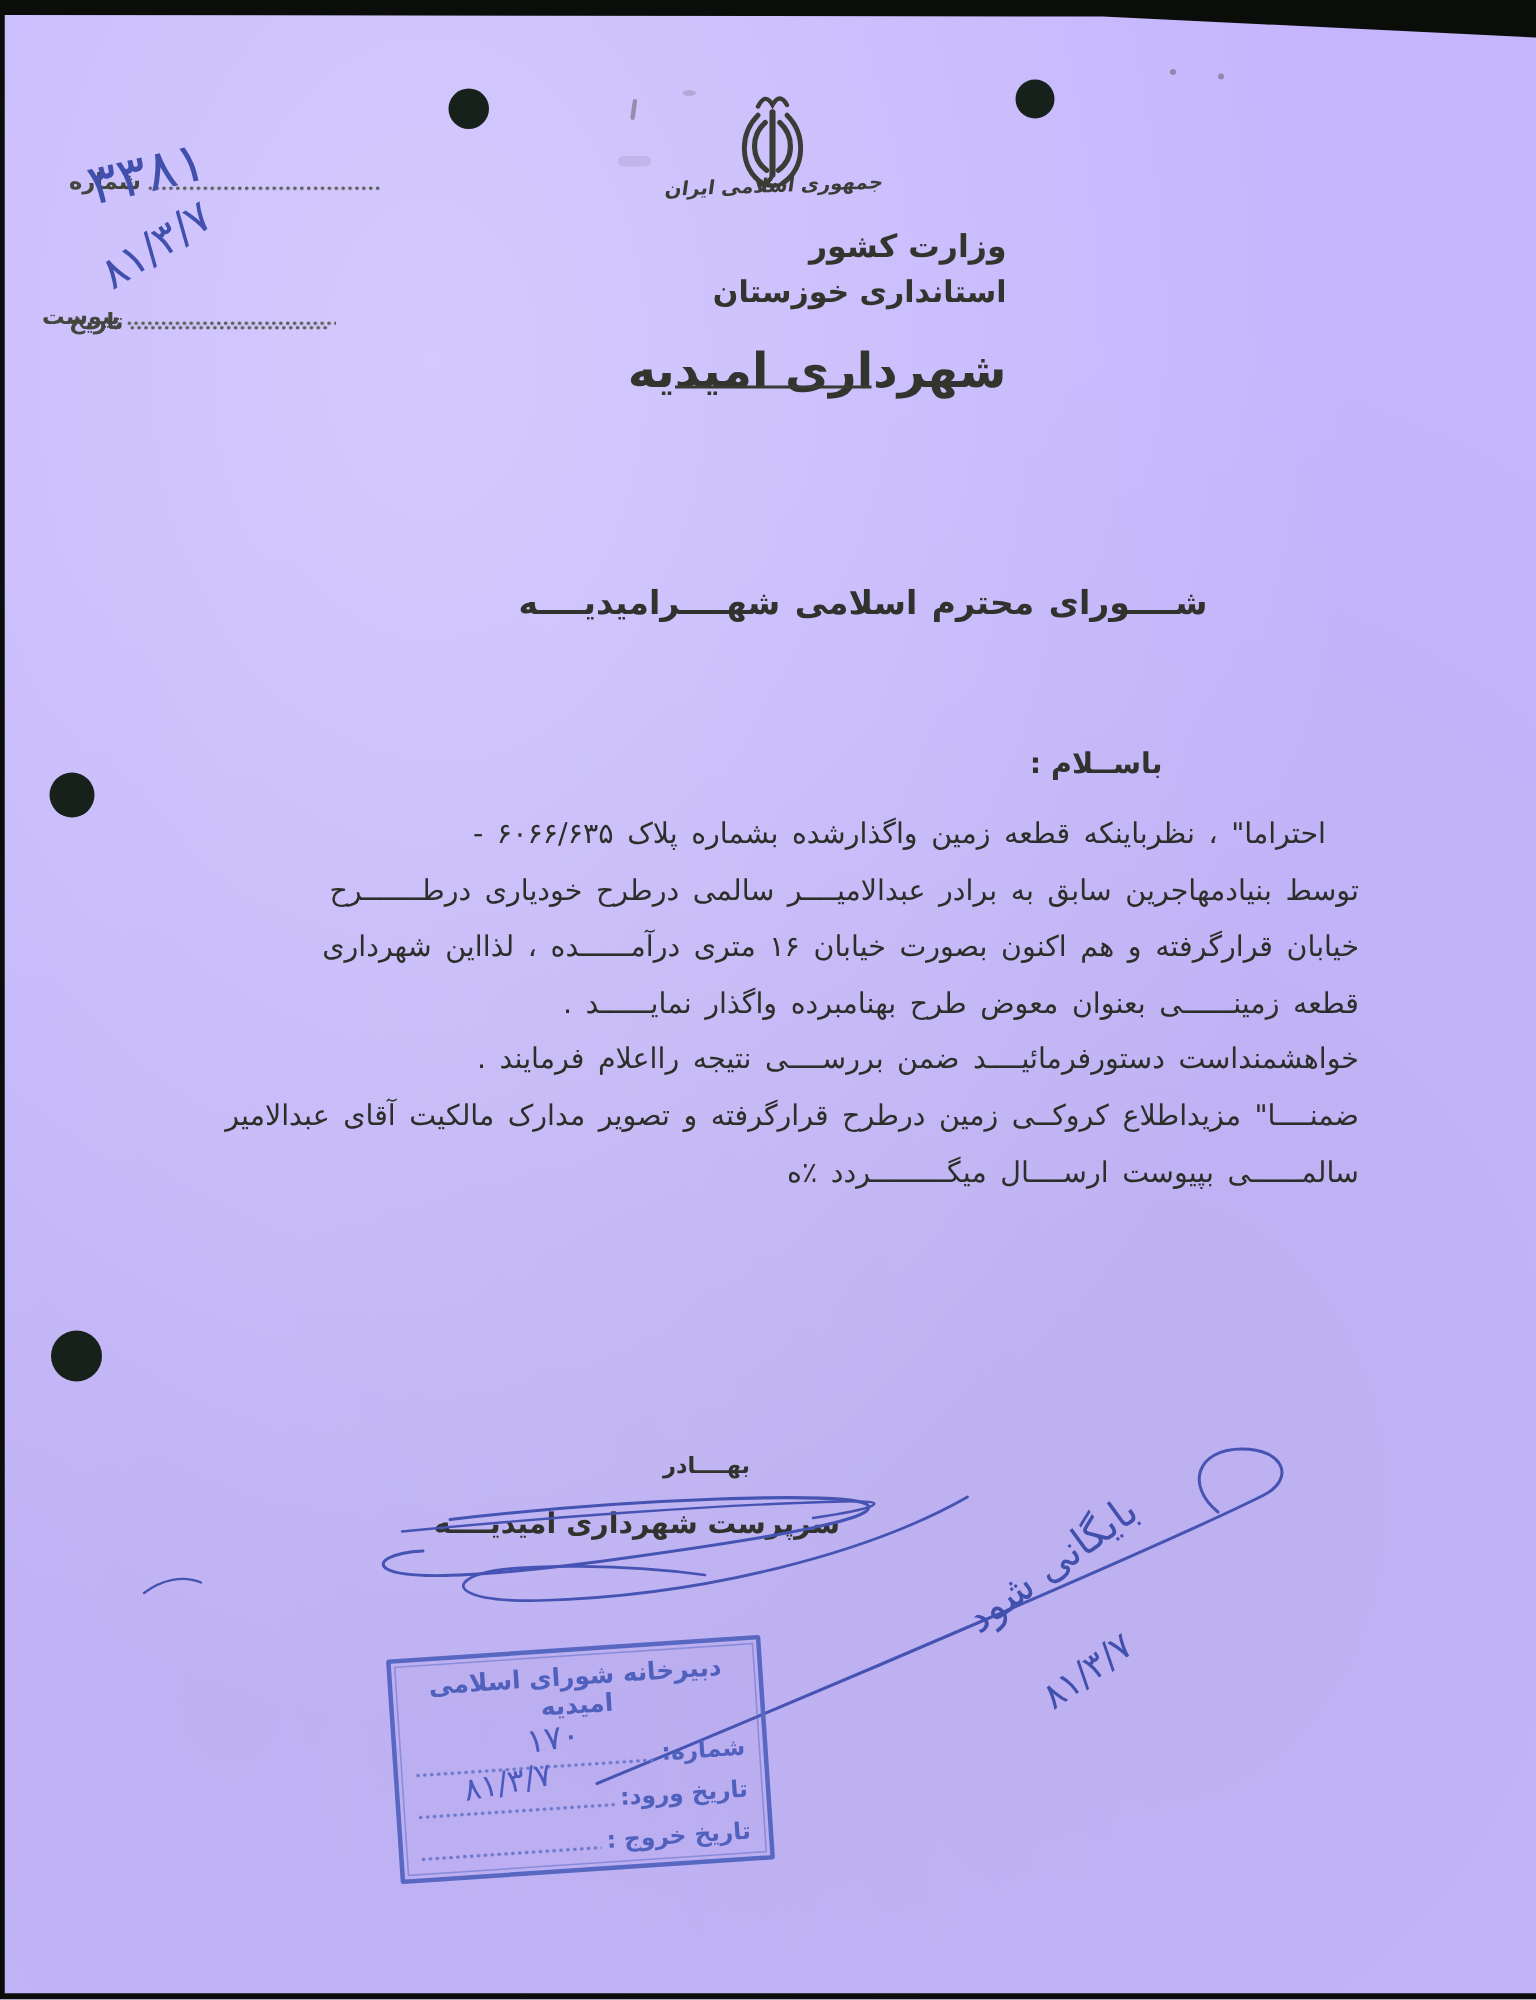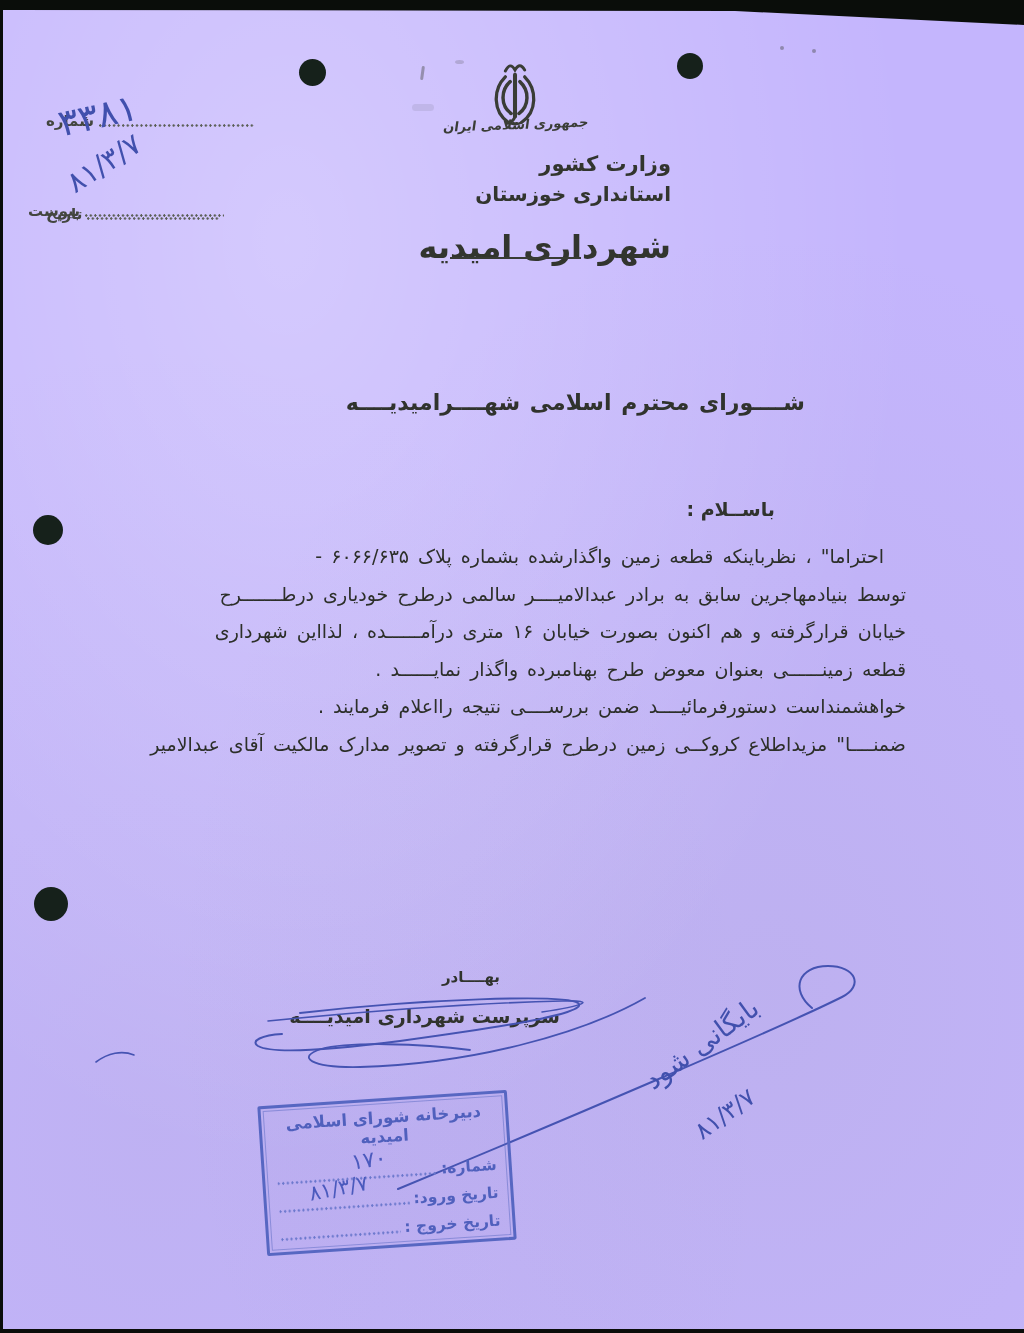--- a/index.html
+++ b/index.html
@@ -121,20 +121,21 @@
     <div class="recipient">شــــورای محترم اسلامی شهــــرامیدیــــه</div>
     <div class="greeting">باســلام :</div>
 
     <div class="body-block">
       <div class="line first">احتراما" ،   نظرباینکه قطعه زمین واگذارشده بشماره پلاک ۶۰۶۶/۶۳۵ -</div>
       <div class="line">توسط بنیادمهاجرین سابق به برادر عبدالامیــــر سالمی درطرح خودیاری درطـــــــرح</div>
       <div class="line">خیابان قرارگرفته و هم اکنون بصورت خیابان ۱۶ متری درآمــــــده ،  لذااین شهرداری</div>
       <div class="line">قطعه زمینــــــی بعنوان معوض طرح بهنامبرده واگذار نمایــــــد .</div>
       <div class="line">خواهشمنداست دستورفرمائیــــد ضمن بررســــی نتیجه رااعلام فرمایند .</div>
       <div class="line">ضمنــــا" مزیداطلاع کروکــی زمین درطرح قرارگرفته و تصویر مدارک مالکیت آقای عبدالامیر</div>
+      <div class="line">سالمــــــی بپیوست ارســــال میگـــــــــردد ٪ه</div>
     </div>
 
     <div class="sig-name">بهــــادر</div>
     <div class="sig-title">سرپرست شهرداری امیدیــــه</div>
 
     <svg class="overlay" width="1024" height="1333" viewBox="0 0 1024 1333">
       <g fill="none" stroke="#4553b2" stroke-linecap="round">
         <path d="M268,1021 C360,1012 480,1003 562,1001 C600,1000 582,1006 542,1012" stroke-width="1.6"></path>
         <path d="M300,1013 C420,999 565,994 578,1003 C592,1014 480,1030 400,1041 C330,1050 272,1054 258,1046 C250,1041 262,1035 282,1034" stroke-width="2"></path>
         <path d="M645,998 C580,1035 470,1064 360,1067 C310,1068 296,1057 321,1049 C346,1042 420,1043 470,1050" stroke-width="1.8"></path>

